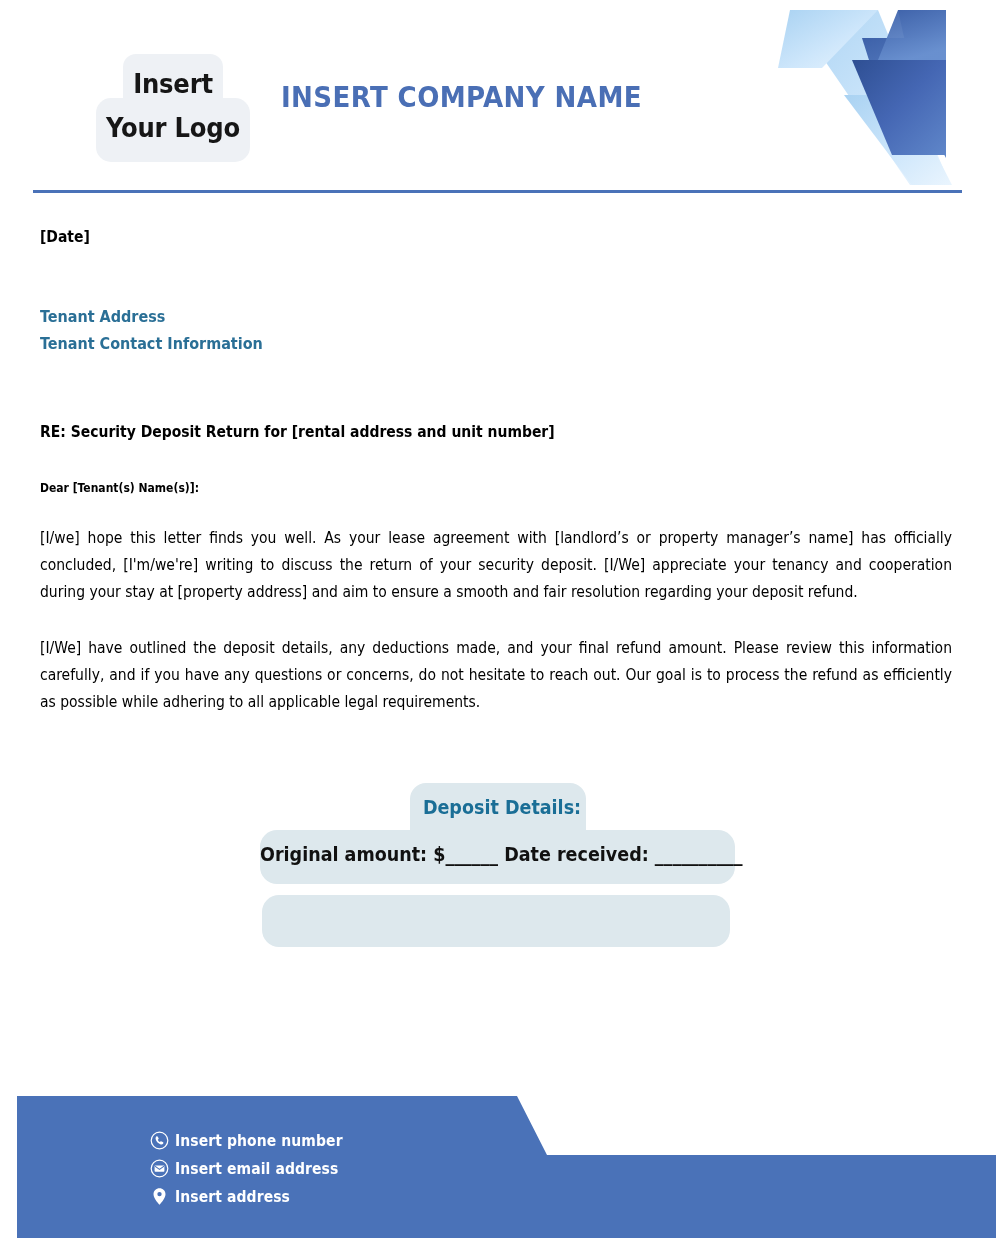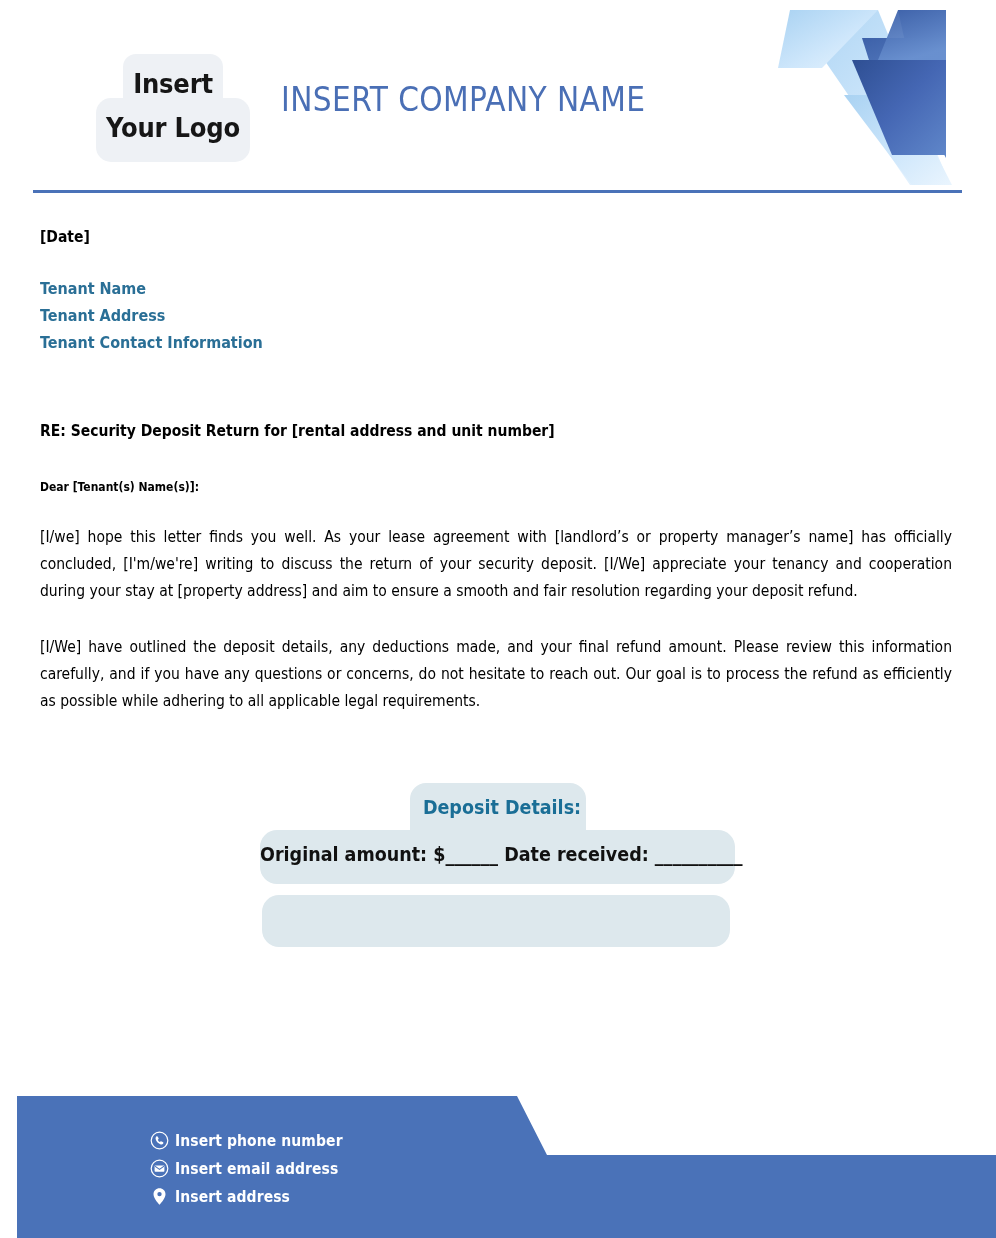--- a/index.html
+++ b/index.html
@@ -54,22 +54,22 @@
     color: #161616;
     letter-spacing: -0.2px;
     white-space: nowrap;
   }
   #logo-line-1 { top: 14px; left: 0; }
   #logo-line-2 { top: 58px; left: 0; }
 
   #company-name {
     position: absolute;
     left: 281px; top: 80px;
-    font-size: 33px;
-    font-weight: normal;
+    font-size: 29px;
+    font-weight: bold;
     color: #4a6fb5;
     letter-spacing: 0.4px;
     white-space: nowrap;
   }
 
   
   #header-graphic {
     position: absolute;
     right: 0; top: 0;
     width: 236px; height: 196px;
@@ -86,21 +86,21 @@
   
   #letter-body {
     position: absolute;
     left: 40px; top: 228px;
     width: 912px;
   }
   #date-line {
     font-size: 15.5px;
     font-weight: bold;
     color: #000;
-    margin: 0 0 28px 0;
+    margin: 0 0 56px 0;
     line-height: 1.2;
   }
   .tenant-line {
     font-size: 16px;
     font-weight: bold;
     color: #2a6f96;
     line-height: 27px;
     margin: 0;
   }
   #re-line {
@@ -268,21 +268,20 @@
     </svg>
   </div>
 
   <div id="header-divider"></div>
 </div>
 
 <div id="letter-body">
 
   <p id="date-line">[Date]</p>
 
-  <p class="tenant-line">Tenant Name</p>
   <p class="tenant-line">Tenant Address</p>
   <p class="tenant-line">Tenant Contact Information</p>
 
   <p id="re-line">RE: Security Deposit Return for [rental address and unit number]</p>
 
   <p id="salutation">Dear [Tenant(s) Name(s)]:</p>
 
   <p class="body-paragraph">[I/we] hope this letter finds you well. As your lease agreement with [landlord’s or property manager’s name] has officially concluded, [I'm/we're] writing to discuss the return of your security deposit. [I/We] appreciate your tenancy and cooperation during your stay at [property address] and aim to ensure a smooth and fair resolution regarding your deposit refund.</p>
   <p class="body-paragraph">[I/We] have outlined the deposit details, any deductions made, and your final refund amount. Please review this information carefully, and if you have any questions or concerns, do not hesitate to reach out. Our goal is to process the refund as efficiently as possible while adhering to all applicable legal requirements.</p>
 </div>

